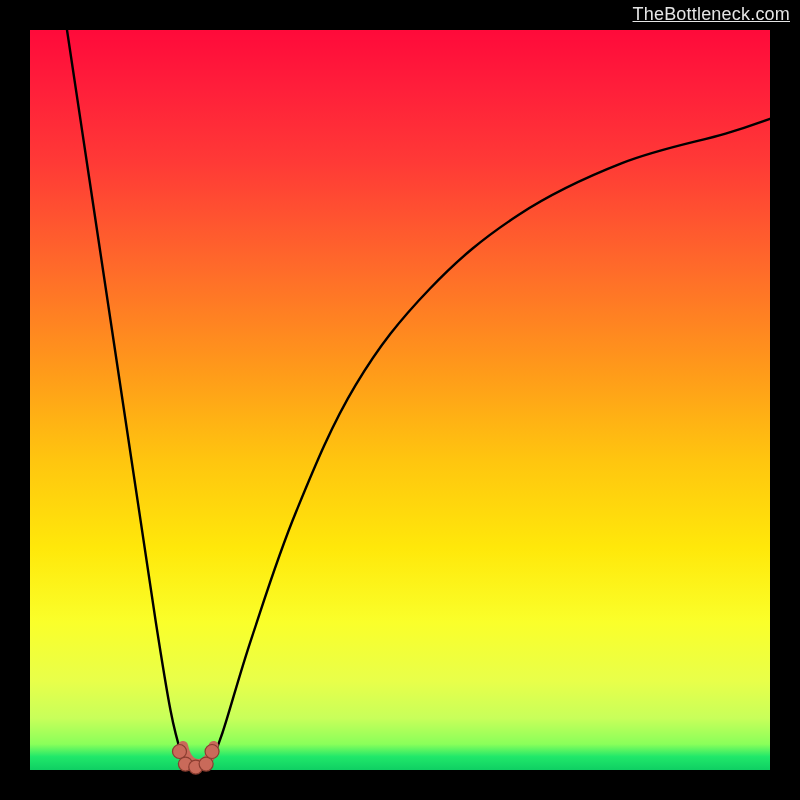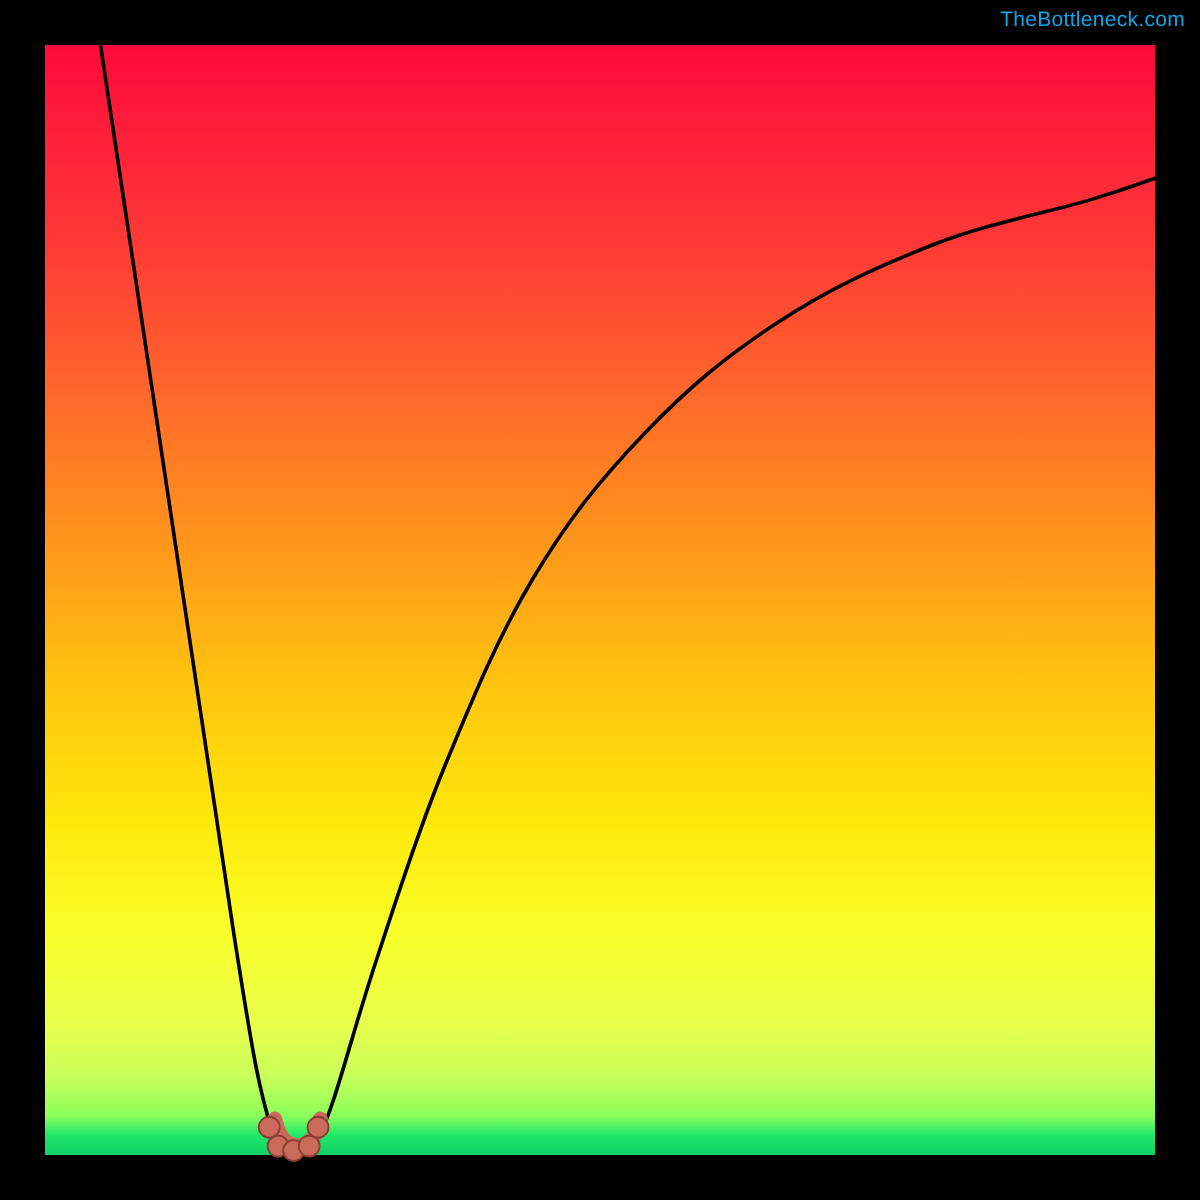--- a/index.html
+++ b/index.html
@@ -39,25 +39,26 @@
       #c8ff5a 93%,
       #8aff5a 96.5%,
       #20e86a 98.2%,
       #0fcf63 100%
     );
   }
   .watermark {
     position: absolute;
     top: 4px;
     right: 10px;
-    color: #0ea5e9;
-    font-size: 14px;
+    color: #e5e5e5;
+    font-size: 18px;
     letter-spacing: 0.2px;
     font-weight: 500;
     user-select: none;
+    text-decoration: underline;
   }
   svg.curves {
     position: absolute;
     left: 0;
     top: 0;
     width: 740px;
     height: 740px;
     overflow: visible;
   }
   .curve {

